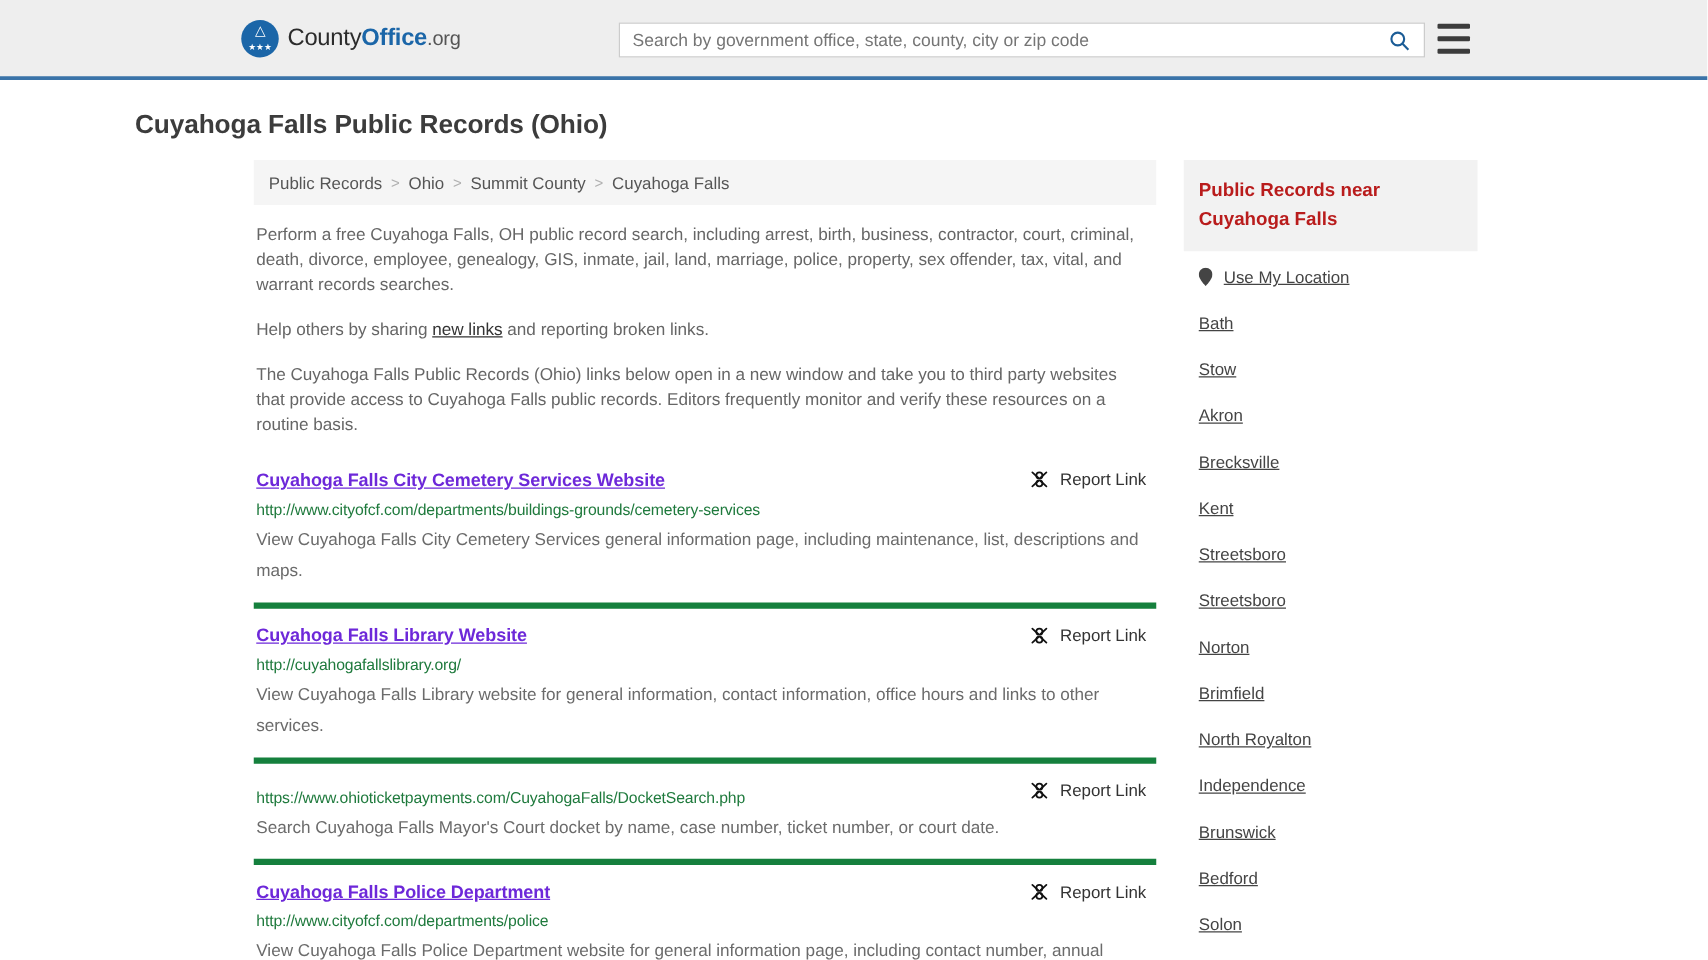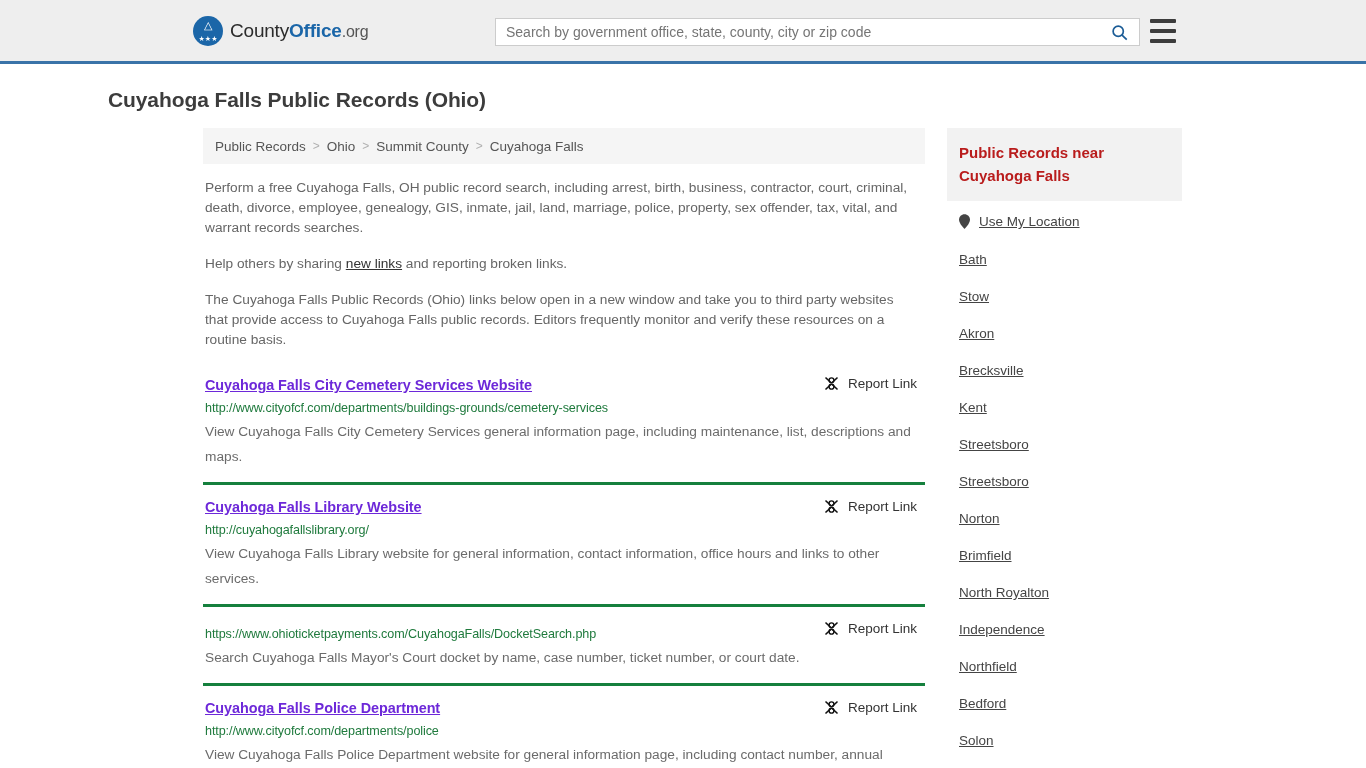--- a/index.html
+++ b/index.html
@@ -167,21 +167,21 @@
   .intro.second { padding-top: 16px; }
   .intro.third { padding-top: 16px; }
   .intro a {
     color: #333333;
     text-decoration: underline;
   }
 
   
   .results { margin-top: 12px; }
   .result {
-    border-top: 3px solid #15803d;
+    border-top: 5px solid #15803d;
     padding: 13px 0 13px 2px;
     position: relative;
   }
   .result:first-child { border-top: none; padding-top: 14px; }
   .result-title {
     display: inline-block;
     font-size: 14.4px;
     font-weight: bold;
     color: #6d28d9;
     text-decoration: underline;
@@ -353,19 +353,19 @@
           <li><a href="#">Stow</a></li>
           <li><a href="#">Akron</a></li>
           <li><a href="#">Brecksville</a></li>
           <li><a href="#">Kent</a></li>
           <li><a href="#">Streetsboro</a></li>
           <li><a href="#">Streetsboro</a></li>
           <li><a href="#">Norton</a></li>
           <li><a href="#">Brimfield</a></li>
           <li><a href="#">North Royalton</a></li>
           <li><a href="#">Independence</a></li>
-          <li><a href="#">Northfield</a></li>
+          <li><a href="#">Brunswick</a></li>
           <li><a href="#">Bedford</a></li>
           <li><a href="#">Solon</a></li>
         </ul>
     </aside>
   </div>
 </main>
 
 </body></html>

